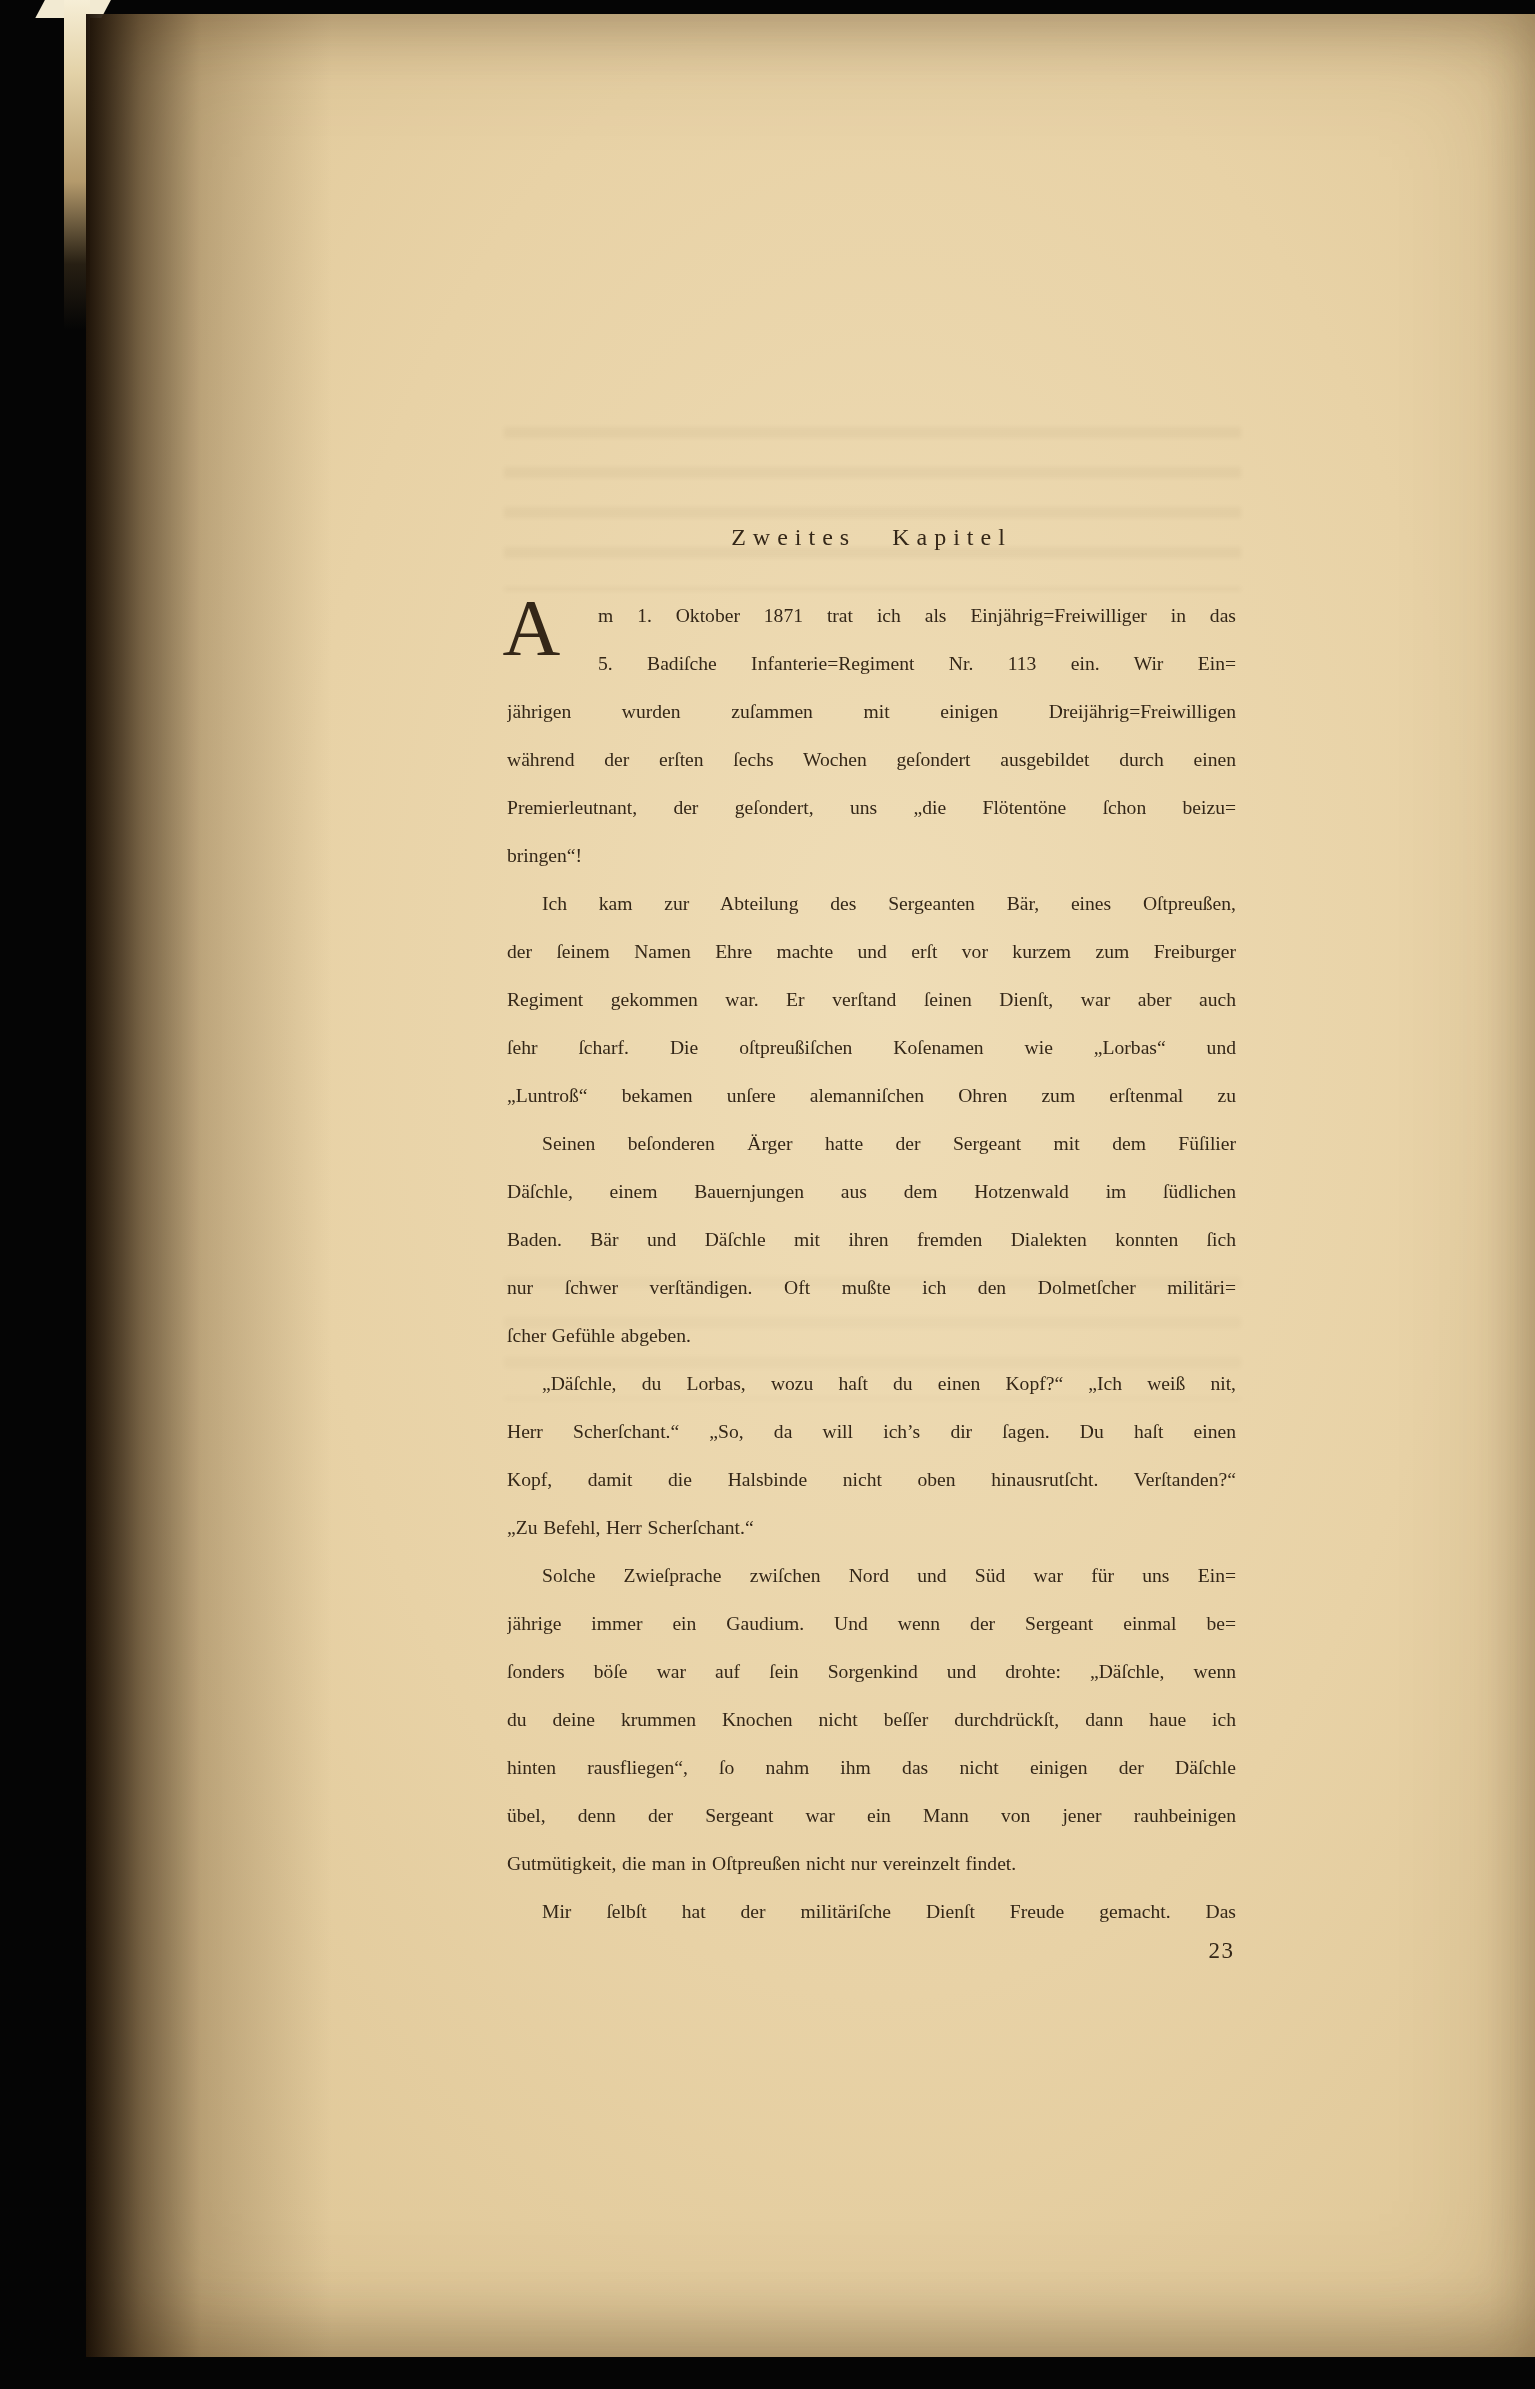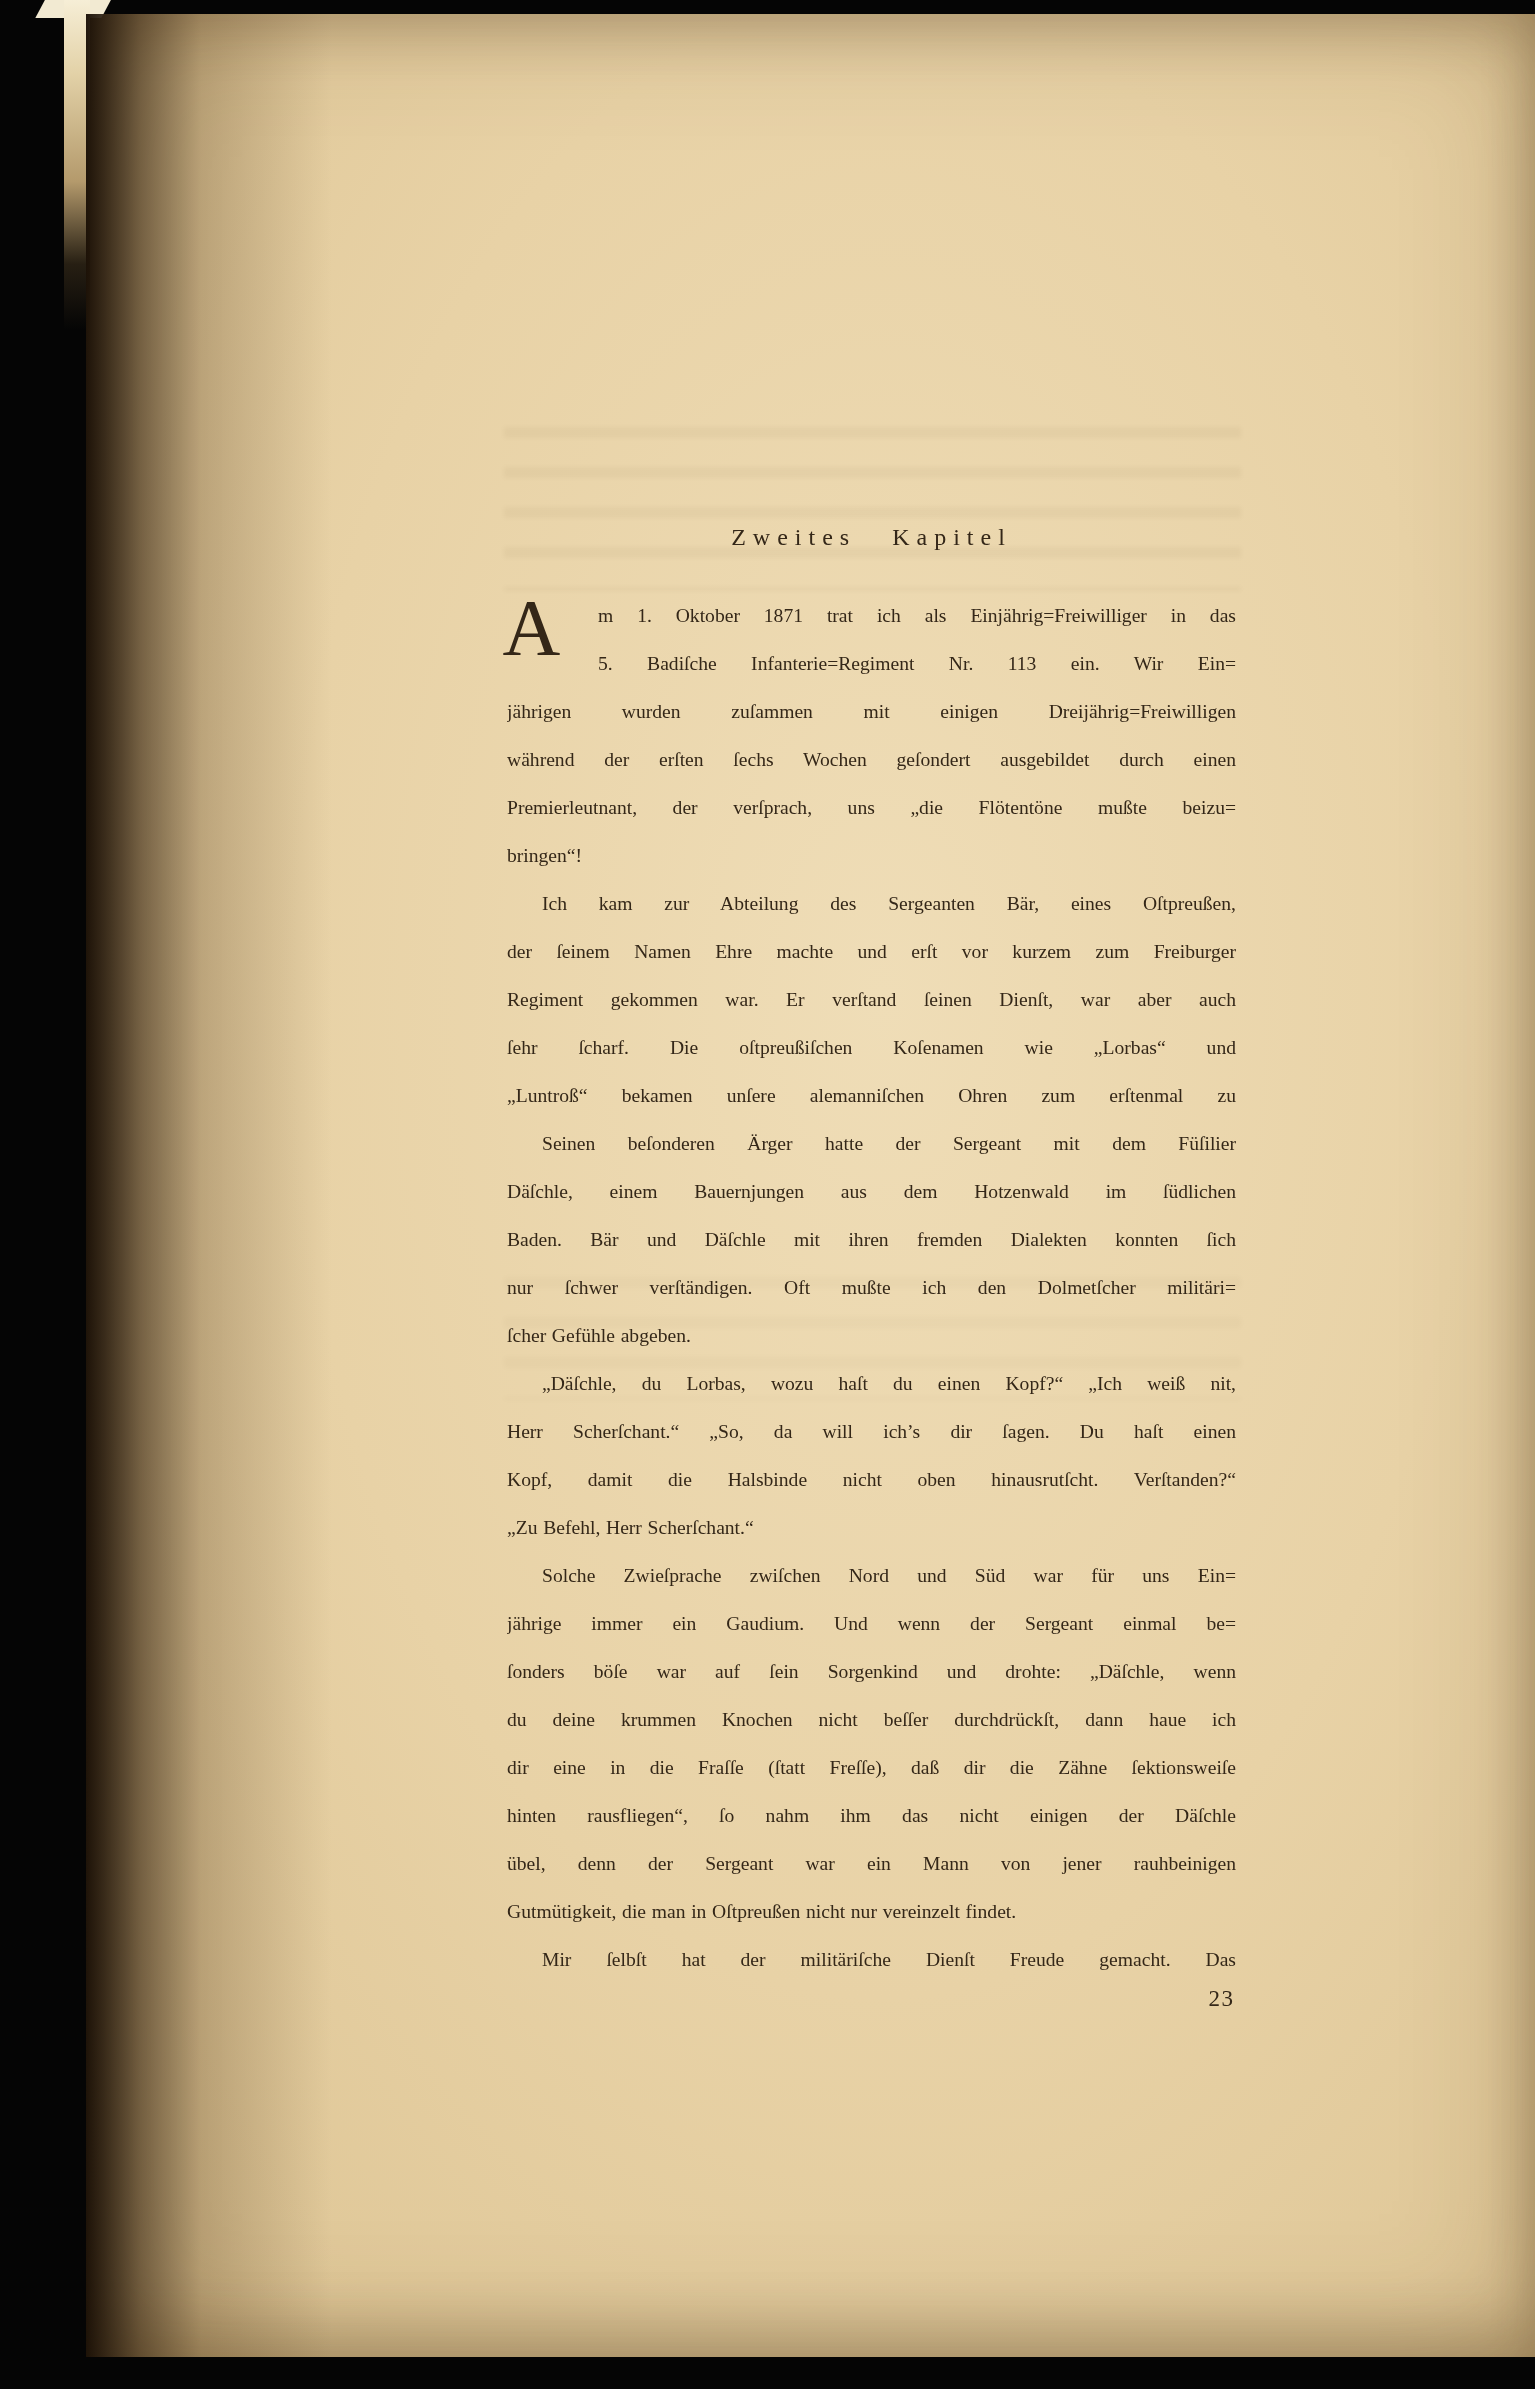--- a/index.html
+++ b/index.html
@@ -139,21 +139,21 @@
 
 <div class="text">
   <h1 class="heading">Zweites Kapitel</h1>
 
   <div class="dropcap">A</div>
 
   <div class="line dc">m 1. Oktober 1871 trat ich als Einjährig=Freiwilliger in das</div>
   <div class="line dc">5. Badiſche Infanterie=Regiment Nr. 113 ein. Wir Ein=</div>
   <div class="line">jährigen wurden zuſammen mit einigen Dreijährig=Freiwilligen</div>
   <div class="line">während der erſten ſechs Wochen geſondert ausgebildet durch einen</div>
-  <div class="line">Premierleutnant, der verſprach, uns „die Flötentöne mußte beizu=</div>
+  <div class="line">Premierleutnant, der geſondert, uns „die Flötentöne ſchon beizu=</div>
   <div class="line plain">bringen“!</div>
 
   <div class="line ind">Ich kam zur Abteilung des Sergeanten Bär, eines Oſtpreußen,</div>
   <div class="line">der ſeinem Namen Ehre machte und erſt vor kurzem zum Freiburger</div>
   <div class="line">Regiment gekommen war. Er verſtand ſeinen Dienſt, war aber auch</div>
   <div class="line">ſehr ſcharf. Die oſtpreußiſchen Koſenamen wie „Lorbas“ und</div>
   <div class="line">„Luntroß“ bekamen unſere alemanniſchen Ohren zum erſtenmal zu</div>
 
   <div class="line ind">Seinen beſonderen Ärger hatte der Sergeant mit dem Füſilier</div>
   <div class="line">Däſchle, einem Bauernjungen aus dem Hotzenwald im ſüdlichen</div>
@@ -163,21 +163,20 @@
 
   <div class="line ind">„Däſchle, du Lorbas, wozu haſt du einen Kopf?“ „Ich weiß nit,</div>
   <div class="line">Herr Scherſchant.“ „So, da will ich’s dir ſagen. Du haſt einen</div>
   <div class="line">Kopf, damit die Halsbinde nicht oben hinausrutſcht. Verſtanden?“</div>
   <div class="line plain">„Zu Befehl, Herr Scherſchant.“</div>
 
   <div class="line ind">Solche Zwieſprache zwiſchen Nord und Süd war für uns Ein=</div>
   <div class="line">jährige immer ein Gaudium. Und wenn der Sergeant einmal be=</div>
   <div class="line">ſonders böſe war auf ſein Sorgenkind und drohte: „Däſchle, wenn</div>
   <div class="line">du deine krummen Knochen nicht beſſer durchdrückſt, dann haue ich</div>
-  <div class="line">dir eine in die Fraſſe (ſtatt Freſſe), daß dir die Zähne ſektionsweiſe</div>
   <div class="line">hinten rausfliegen“, ſo nahm ihm das nicht einigen der Däſchle</div>
   <div class="line">übel, denn der Sergeant war ein Mann von jener rauhbeinigen</div>
   <div class="line plain">Gutmütigkeit, die man in Oſtpreußen nicht nur vereinzelt findet.</div>
 
   <div class="line ind">Mir ſelbſt hat der militäriſche Dienſt Freude gemacht. Das</div>
 
   <div class="pagenum">23</div>
 </div>
 
 

